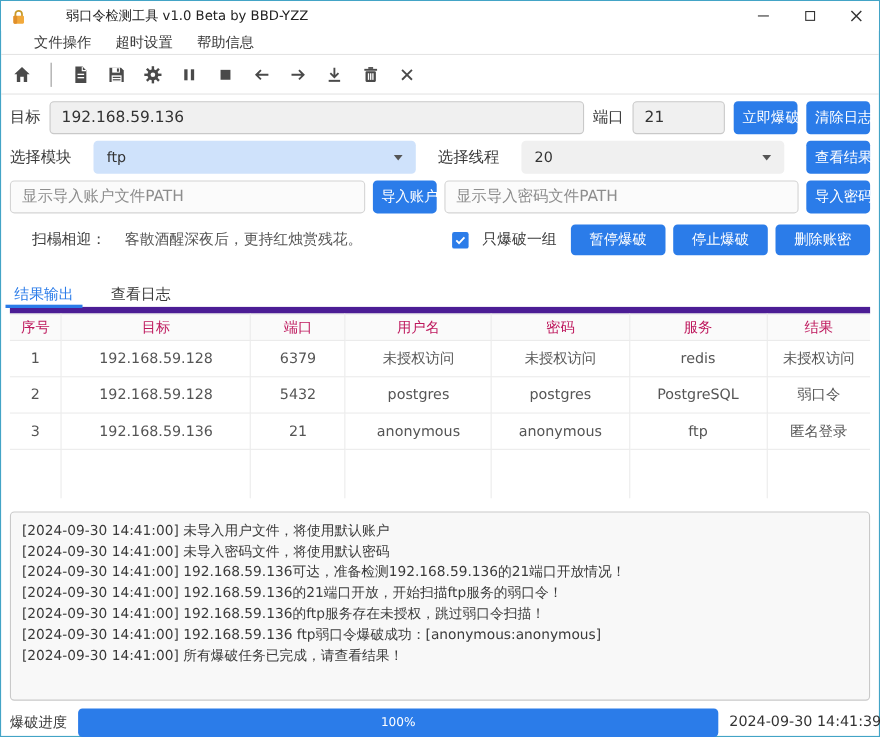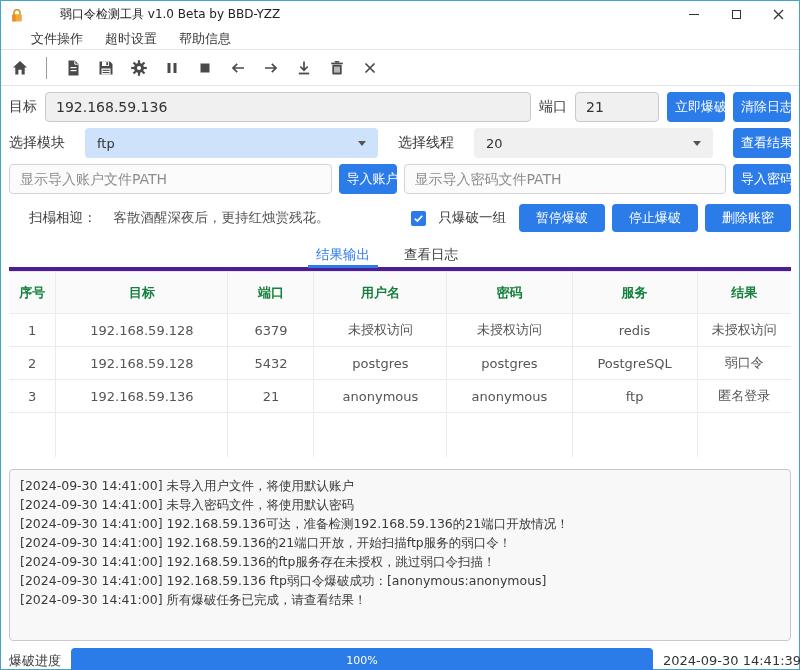--- a/index.html
+++ b/index.html
@@ -53,28 +53,28 @@
 
   .row4 { margin-top:10px; height:28px; gap:7px; }
   .greet-label { font-size:13.5px; color:#3f3f3f;margin-left:20px; }
   .greet-text { font-size:13.5px; color:#555; margin-left:10px; }
   .checkbox { width:15px; height:15px; background:var(--accent); border-radius:2px; display:flex; align-items:center; justify-content:center; margin-left:auto; }
   .checkbox svg { width:11px; height:11px; }
   .chk-label { font-size:13.5px; color:#3a3a3a; margin:0 6px 0 6px; }
   .btn-wide { width:86px; height:28px; }
 
   
-  .tab-bar { margin-top:10px; height:29px; display:flex; border-bottom:4px solid #4c1d95; flex:0 0 auto;justify-content:center; }
+  .tab-bar { margin-top:24px; height:29px; display:flex; border-bottom:6px solid #4c1d95; flex:0 0 auto; }
   .tab { font-size:13.5px; color:#3a3a3a; padding:0 4px; margin-right:26px; display:flex; align-items:center; position:relative; }
   .tab.active { color:var(--accent); }
   .tab.active::after { content:""; position:absolute; left:-4px; right:-4px; bottom:-1px; height:3px; background:var(--accent); }
 
   
   table.results { width:100%; border-collapse:collapse; table-layout:fixed; font-size:13px; color:#555; flex:0 0 auto; }
-  table.results th { height:42px; background:#fafafa; font-weight:bold; color:#15803d; border:1px solid #ebebeb; border-top:1px solid #e6e6e6; }
+  table.results th { height:24px; background:#fafafa; font-weight:normal; color:#be185d; border:1px solid #ebebeb; border-top:1px solid #e6e6e6; }
   table.results td { height:33px; text-align:center; border:1px solid #ebebeb; }
   table.results th:first-child, table.results td:first-child { border-left:none; }
   table.results th:last-child, table.results td:last-child { border-right:none; }
   table.results tr.filler td { height:44px; border-bottom:none; }
 
   
   .log-box { margin-top:12px; height:172px; border:1px solid #c9c9c9; border-radius:4px; background:#f8f8f8; padding:6px 10px; overflow:hidden; flex:0 0 auto; }
   .log-line { font-size:12.5px; color:#3a3a3a; line-height:19px; white-space:nowrap; }
 
   

